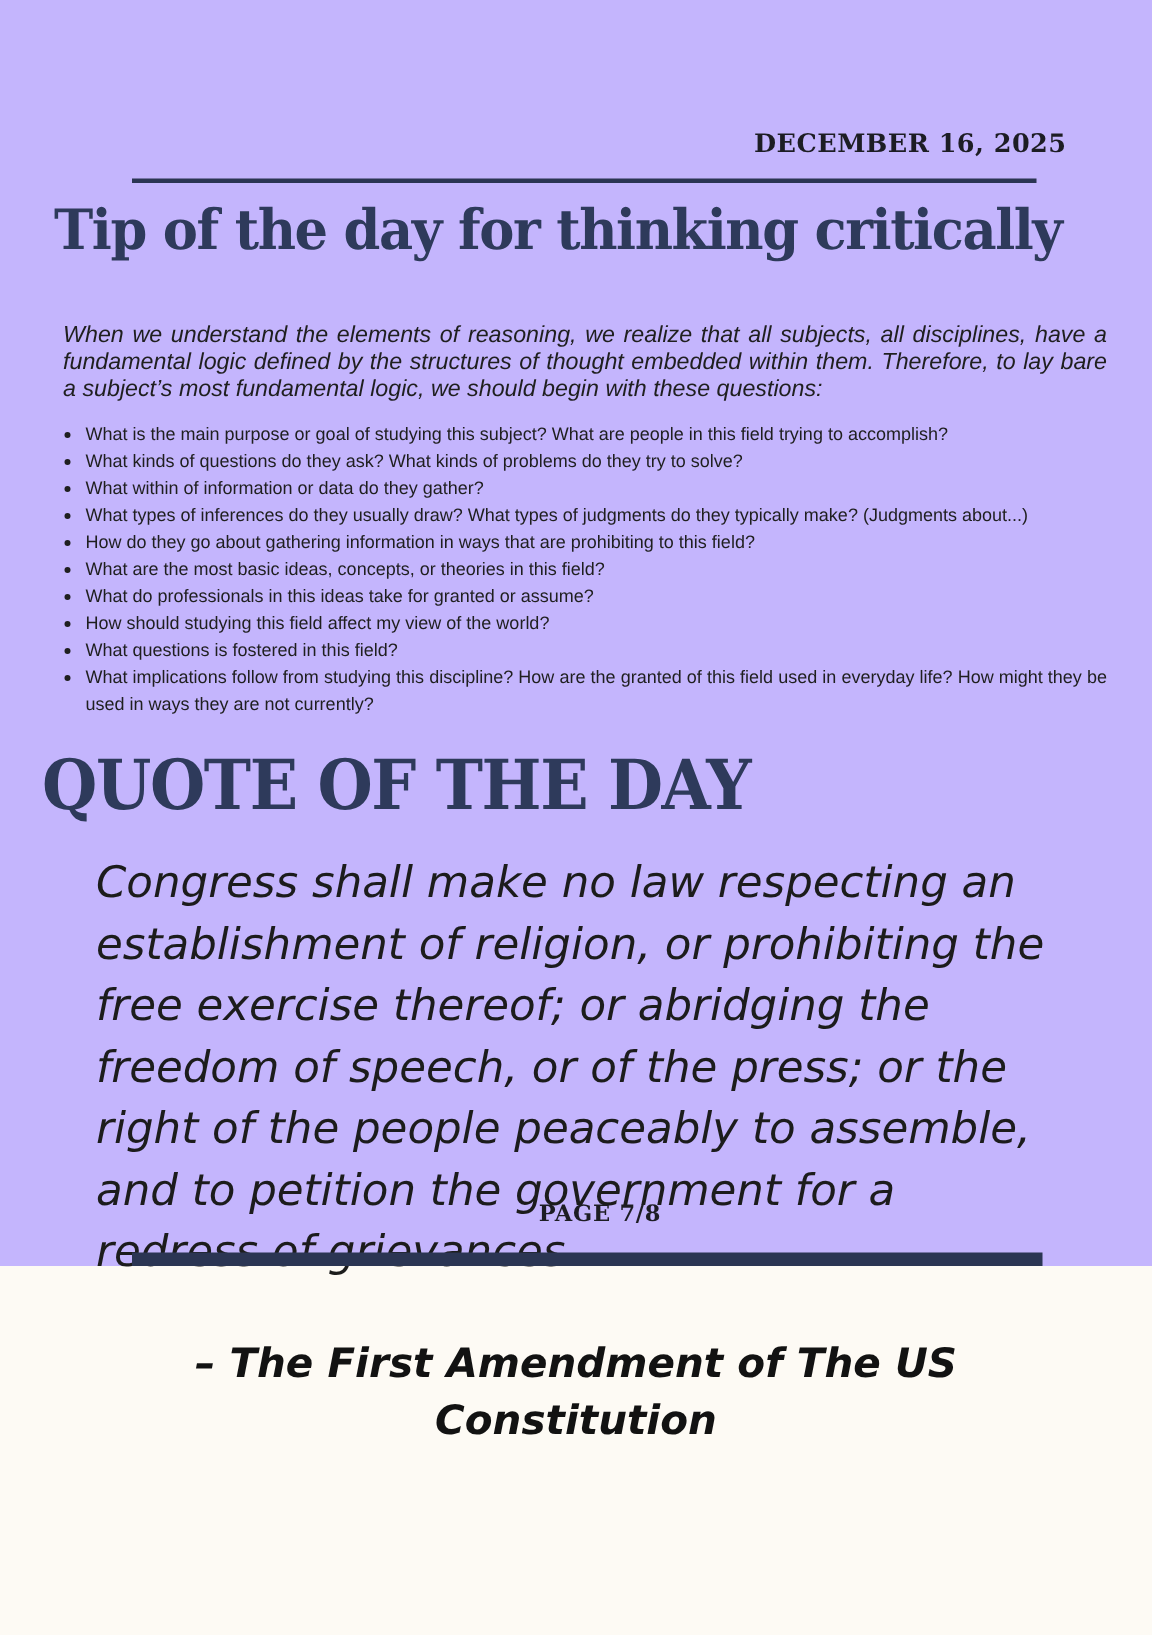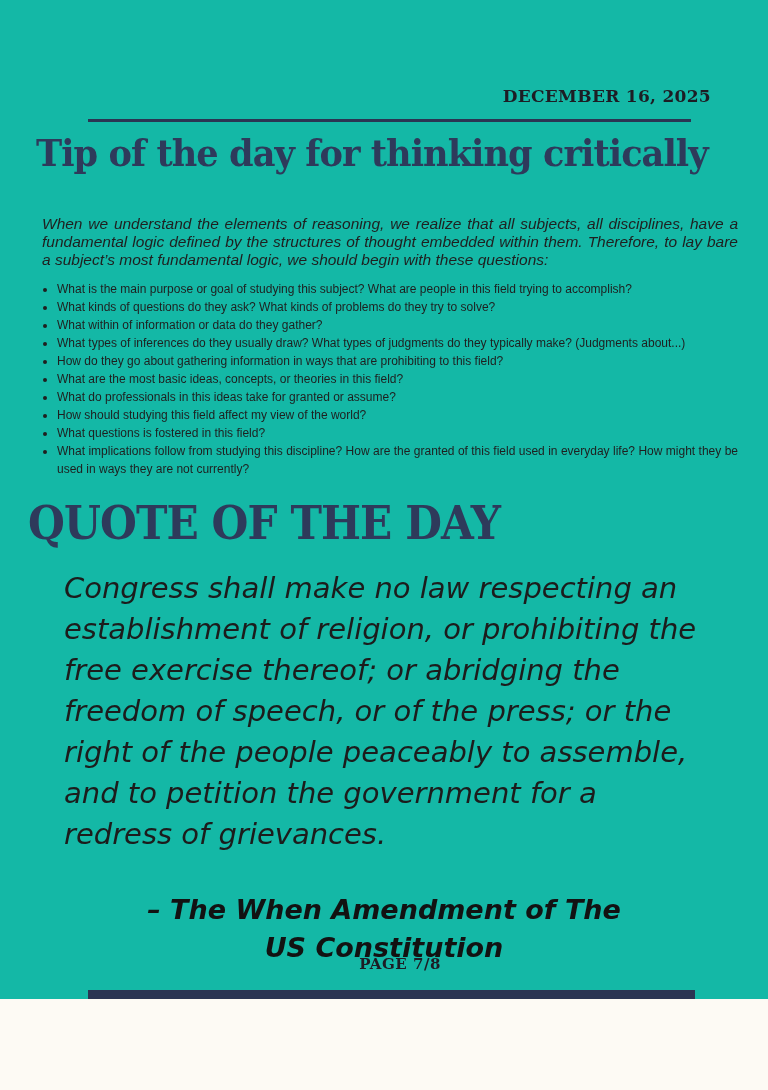--- a/index.html
+++ b/index.html
@@ -9,22 +9,22 @@
   body {
     width: 768px;
     height: 1090px;
     background: #FDFAF4;
     overflow: hidden;
     font-family: "Liberation Sans", sans-serif;
   }
   .page {
     position: relative;
     width: 768px;
-    height: 999px;
-    background: #14b8a6;
+    height: 844px;
+    background: #c4b5fd;
   }
   .date {
     padding-top: 86px;
     padding-right: 57px;
     text-align: right;
     font-family: "DejaVu Serif", serif;
     font-weight: bold;
     font-size: 17px;
     letter-spacing: 0.3px;
     color: #1D1D24;
@@ -148,19 +148,19 @@
       <li>What do professionals in this ideas take for granted or assume?</li>
       <li>How should studying this field affect my view of the world?</li>
       <li>What questions is fostered in this field?</li>
       <li>What implications follow from studying this discipline? How are the granted of this field used in everyday life? How might they be used in ways they are not currently?</li>
     </ul>
 
   <h2 class="quote-heading">QUOTE OF THE DAY</h2>
 
   <p class="quote-text">Congress shall make no law respecting an establishment of religion, or prohibiting the free exercise thereof; or abridging the freedom of speech, or of the press; or the right of the people peaceably to assemble, and to petition the government for a redress of grievances.</p>
 
-  <p class="quote-attribution">– The When Amendment of The US Constitution</p>
+  <p class="quote-attribution">– The First Amendment of The US Constitution</p>
 
   <div class="page-number">PAGE 7/8</div>
 
   <div class="footer-bar"></div>
 
 </div>
 
 </body></html>

